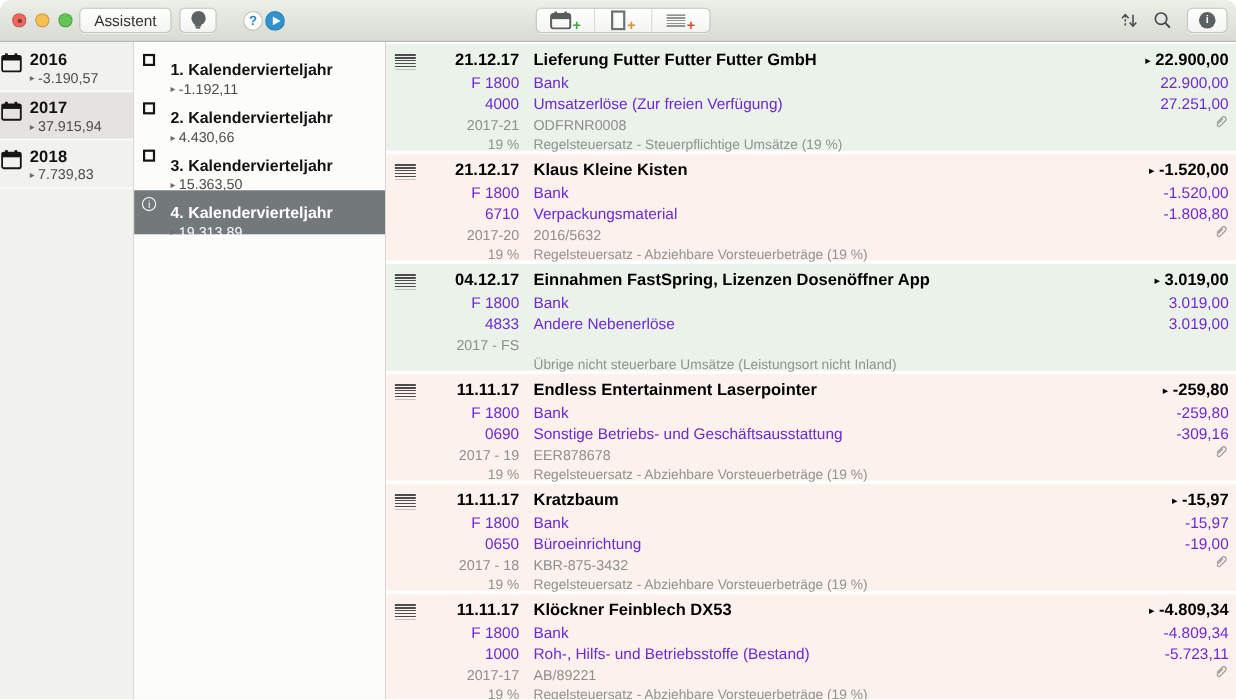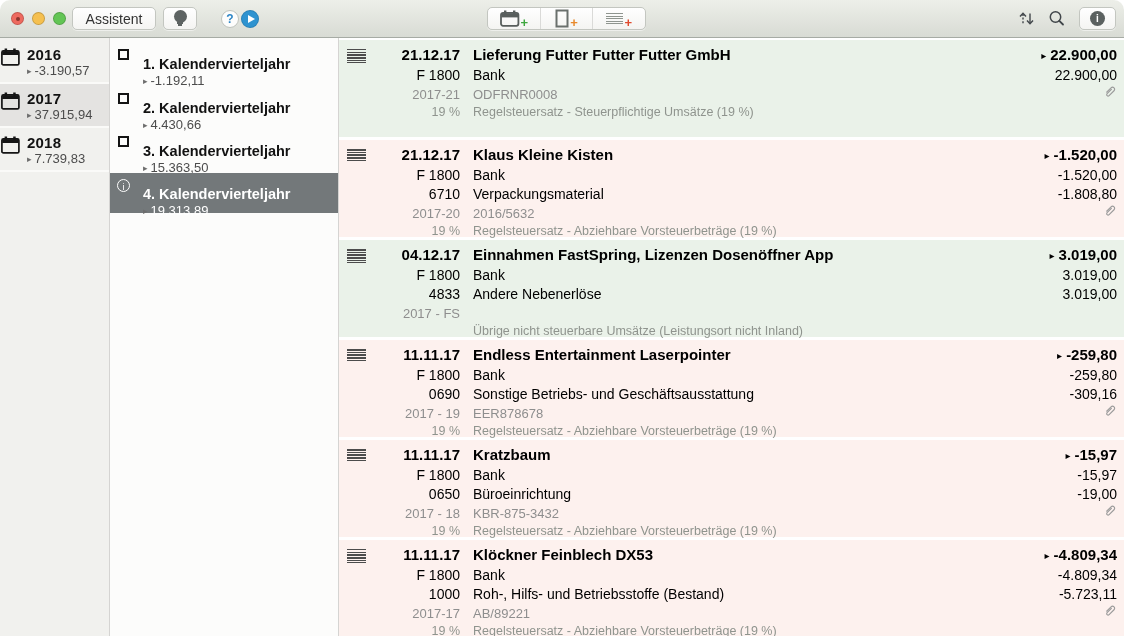--- a/index.html
+++ b/index.html
@@ -41,21 +41,21 @@
   .list-glyph { width:17px; height:12px;
       background:repeating-linear-gradient(to bottom,#8f958f 0 1.4px,rgba(0,0,0,0) 1.4px 2.5px); }
   .right-group { position:absolute; right:8px; top:7px; height:23px; display:flex; align-items:center; gap:13px; }
   .btn-info { position:static; width:37px; }
   .info-dot { width:15px; height:15px; border-radius:50%; background:#5b6160; color:#fff;
               font-size:10px; font-weight:bold; display:flex; align-items:center; justify-content:center; }
 
   
   .content { display:flex; height:598px; }
 
-  .years { width:110px; background:#f1f1ee; border-right:1px solid #d5d4d2; padding-top:2px; }
+  .years { width:122px; background:#f1f1ee; border-right:1px solid #d5d4d2; padding-top:2px; }
   .year-item { position:relative; height:44px; padding:6px 4px 0 27px; border-bottom:2px solid #fafaf8; }
   .year-item.selected { background:#e4e3e1; }
   .year-label { font-size:15px; font-weight:bold; color:#121212; line-height:17px; letter-spacing:.2px; }
   .year-value { font-size:13px; color:#4c4c4c; line-height:16px; }
   .cal-icon { position:absolute; left:1px; top:8px; }
 
   .quarters { width:229px; background:#fcfcfb; border-right:1px solid #d5d4d2; padding-top:4px; }
   .q-item { position:relative; height:43.5px; padding:6px 8px 0 33px; }
   .q-item.selected { height:40px; padding-top:5px; }
   .q-label { font-size:14.5px; font-weight:bold; color:#121212; line-height:17px;margin-top:8px; }
@@ -68,21 +68,21 @@
 
   
   .txns { flex:1; background:#fff; overflow:hidden; padding-top:2px; }
   .txn { position:relative; height:97px; margin-bottom:3px; padding:5px 7px 12px 0; }
   .burger { position:absolute; left:8px; top:9px; width:19px; height:14px;
       background:repeating-linear-gradient(to bottom,#4c4c4c 0 1.5px,rgba(0,0,0,0) 1.5px 2.7px); }
   .line { display:grid; grid-template-columns:121px 1fr auto; column-gap:13px; align-items:baseline; }
   .lc { text-align:right; }
   .rc { text-align:right; white-space:nowrap; }
   .l1 { font-size:15px; font-weight:bold; color:#000; line-height:19px; }
-  .l2, .l3 { font-size:14px; color:#000000; line-height:19px; }
+  .l2, .l3 { font-size:14px; color:#6d28d9; line-height:19px; }
   .l4 { font-size:13px; color:#8e8e8e; line-height:18px; }
   .l5 { font-size:12.5px; color:#8f948e; line-height:17px; }
   .tri { font-style:normal; font-size:10px; margin-right:4px; position:relative; top:-1px; }
   .year-value .tri, .q-value .tri { color:#6d6d6d; font-size:9px; margin-right:3px; }
   .clip { display:inline-block; height:14px; }
   .txn .l4 .rc { line-height:14px; }
 </style>
 </head>
 <body>
 
@@ -216,20 +216,25 @@
     <div class="line l1">
       <span class="lc">21.12.17</span>
       <span class="mc">Lieferung Futter Futter Futter GmbH</span>
       <span class="rc"><i class="tri">▸</i><span>22.900,00</span></span>
     </div>
     <div class="line l2">
       <span class="lc">F 1800</span>
       <span class="mc">Bank</span>
       <span class="rc">22.900,00</span>
     </div>
+    <div class="line l3">
+      <span class="lc">4000</span>
+      <span class="mc">Umsatzerlöse (Zur freien Verfügung)</span>
+      <span class="rc">27.251,00</span>
+    </div>
     <div class="line l4">
       <span class="lc">2017-21</span>
       <span class="mc">ODFRNR0008</span>
       <span class="rc">
         <span class="clip">
           <svg width="14" height="14" viewBox="0 0 16 16">
             <path d="M4.2 8.2 L9.2 3.2 a2.4 2.4 0 0 1 3.4 3.4 L7.0 12.2 a1.6 1.6 0 0 1 -2.3 -2.3 L9.6 5.0" fill="none" stroke="#9b9b9b" stroke-width="1.3" stroke-linecap="round"></path>
           </svg>
         </span>
       </span>

